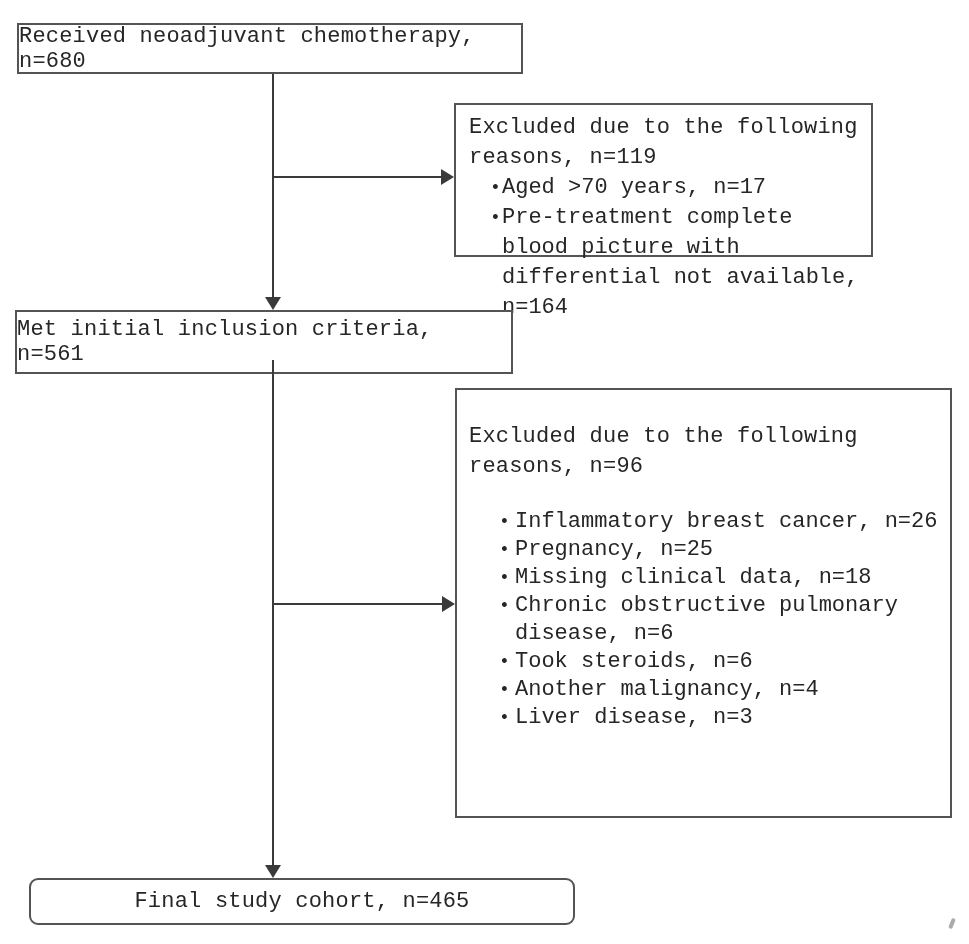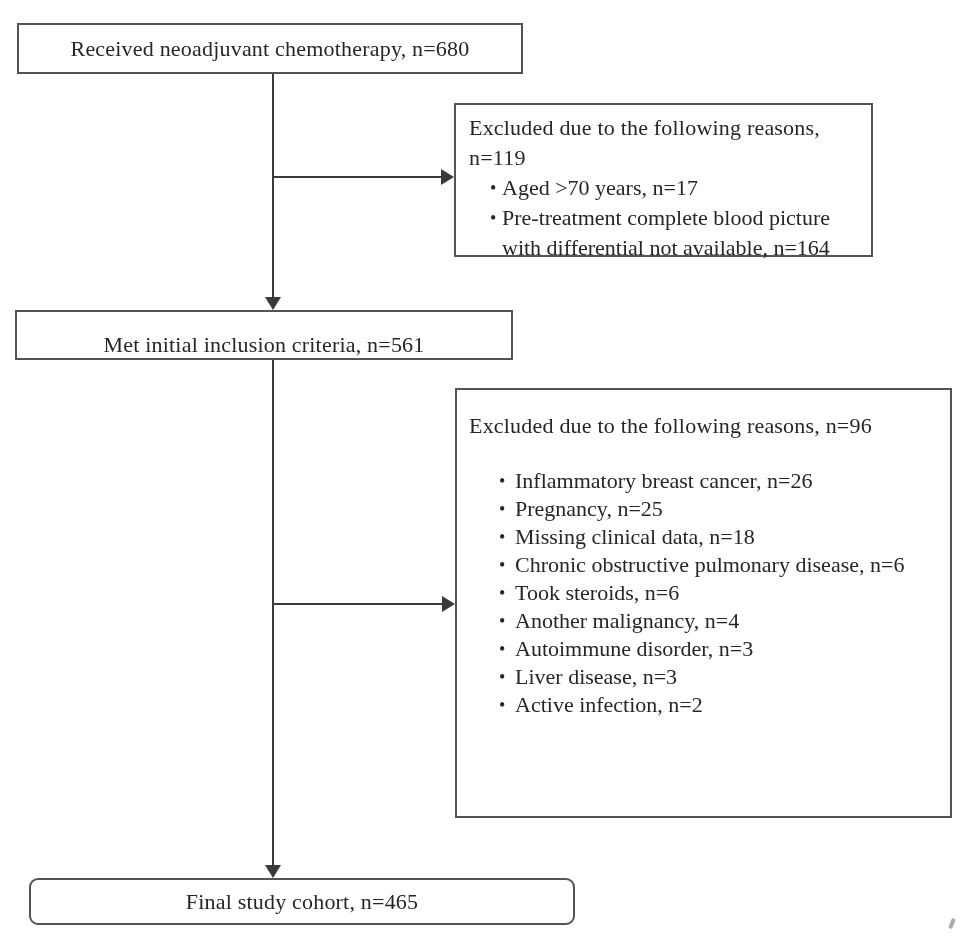--- a/index.html
+++ b/index.html
@@ -5,21 +5,21 @@
   html, body {
     margin: 0;
     padding: 0;
     background: #ffffff;
   }
   .canvas {
     position: relative;
     width: 969px;
     height: 944px;
     background: #ffffff;
-    font-family: Liberation Serif, serif;
+    font-family: Liberation Mono, monospace;
     color: #262626;
     overflow: hidden;
   }
   .box {
     position: absolute;
     background: #ffffff;
     border: 2px solid #545454;
     box-sizing: border-box;
   }
   .box.label-box {
@@ -30,21 +30,21 @@
     letter-spacing: 0.2px;
   }
   .excl {
     font-size: 22px;
     line-height: 30px;
   }
   .excl-title {
     letter-spacing: 0.2px;
   }
   #excl1 .excl-title { padding: 8px 8px 0 13px; }
-  #excl2 .excl-title { padding: 21px 8px 0 12px; }
+  #excl2 .excl-title { padding: 32px 8px 0 12px; }
   .excl ul {
     list-style: none;
     margin: 0;
     padding: 0 10px 0 0;
   }
   #excl1 ul { margin-left: 34px; margin-top: 0; }
   #excl2 ul { margin-left: 42px; margin-top: 26px; line-height: 28px; }
   .excl li {
     position: relative;
     padding-left: 16px;
@@ -88,21 +88,21 @@
     height: 11px;
     background: #8d8d8d;
     transform: rotate(22deg);
     border-radius: 2px;
     opacity: 0.75;
   }
 
   
   #box-received { left: 17px;  top: 23px;  width: 506px; height: 51px; }
   #excl1        { left: 454px; top: 103px; width: 419px; height: 154px; }
-  #box-met      { left: 15px;  top: 310px; width: 498px; height: 50px; align-items: flex-end; }
+  #box-met      { left: 15px;  top: 310px; width: 498px; height: 64px; }
   #excl2        { left: 455px; top: 388px; width: 497px; height: 430px; }
   #box-final    { left: 29px;  top: 878px; width: 546px; height: 47px; border-radius: 9px; }
 
   #v1 { left: 272px; top: 74px;  height: 226px; }
   #a1 { left: 265px; top: 297px; }
   #h1 { left: 273px; top: 176px; width: 170px; }
   #a2 { left: 441px; top: 169px; }
   #v2 { left: 272px; top: 360px; height: 506px; }
   #a3 { left: 265px; top: 865px; }
   #h2 { left: 273px; top: 603px; width: 171px; }
@@ -143,23 +143,21 @@
 
   <div class="box excl" id="excl2">
     <div class="excl-title">Excluded due to the following reasons, n=96</div>
     <ul>
       <li>Inflammatory breast cancer, n=26</li>
       <li>Pregnancy, n=25</li>
       <li>Missing clinical data, n=18</li>
       <li>Chronic obstructive pulmonary disease, n=6</li>
       <li>Took steroids, n=6</li>
       <li>Another malignancy, n=4</li>
-      <li>Autoimmune disorder, n=3</li>
       <li>Liver disease, n=3</li>
-      <li>Active infection, n=2</li>
     </ul>
   </div>
 
   <div class="box label-box" id="box-final">
     <span>Final study cohort, n=465</span>
   </div>
 
   <div class="artifact"></div>
 
 </div>

